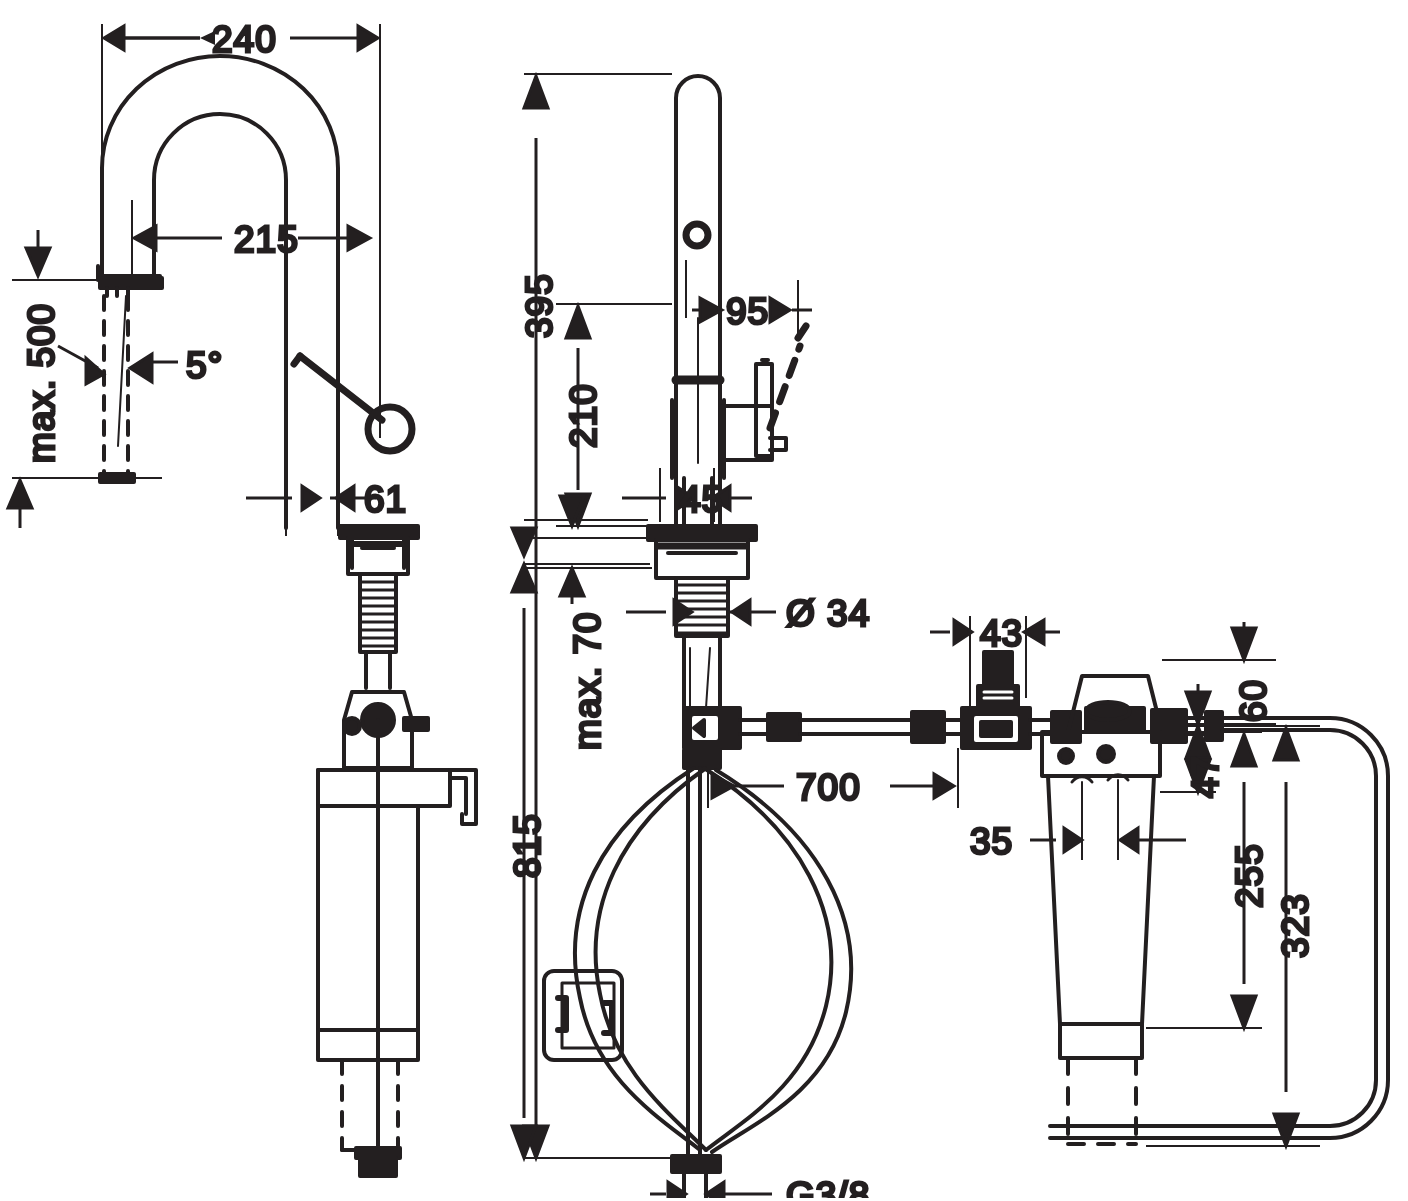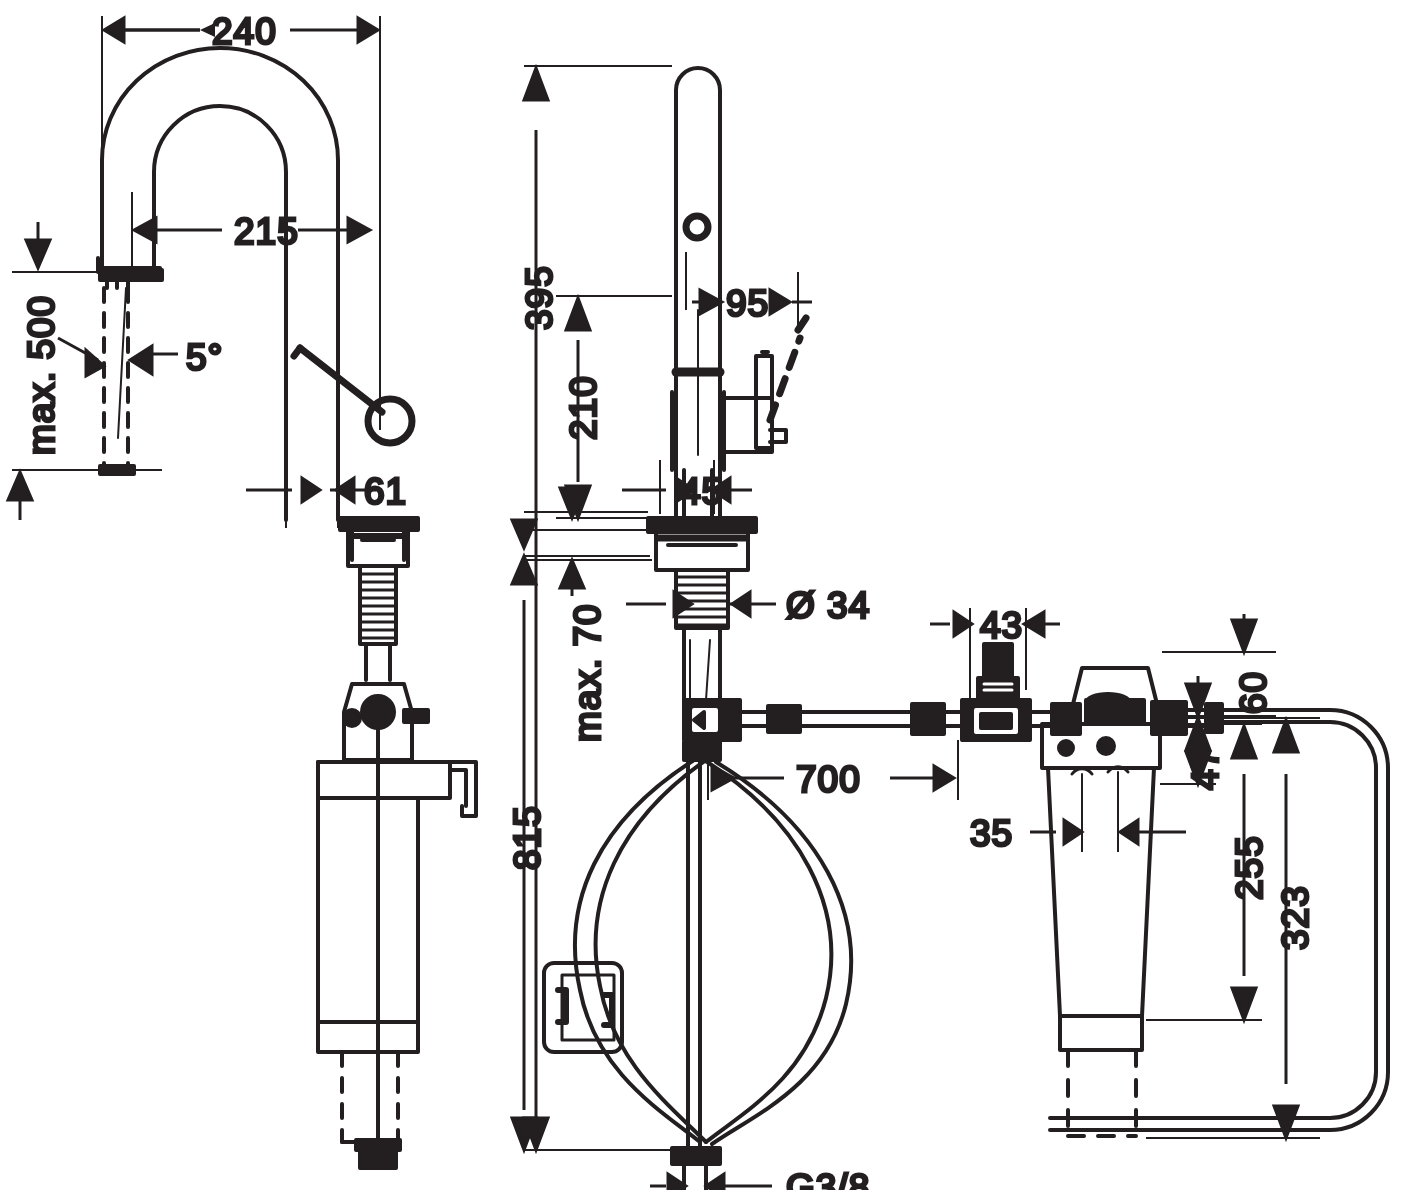--- a/index.html
+++ b/index.html
@@ -1,17 +1,17 @@
 <!DOCTYPE html>
 <html><head>
 <meta charset="utf-8">
 <style>
   html,body{margin:0;padding:0;background:#ffffff;}
   body{font-family:"Liberation Sans",sans-serif;}
-  #sheet{position:relative;width:1408px;height:1190px;background:#fff;overflow:hidden;}
+  #sheet{position:relative;width:1408px;height:1190px;background:#fff;overflow:hidden;margin-top:8px;}
   #sheet svg{position:absolute;left:0;top:0;}
   .dimtxt{font-family:"Liberation Sans",sans-serif;font-size:37px;fill:#231f20;letter-spacing:1px;}
   .dimtxt-v{font-family:"Liberation Sans",sans-serif;font-size:37px;fill:#231f20;letter-spacing:1px;}
 </style>
 </head>
 <body>
 
 <div id="sheet">
 <svg width="1408" height="1201" viewBox="0 0 1408 1201" xmlns="http://www.w3.org/2000/svg">
 

